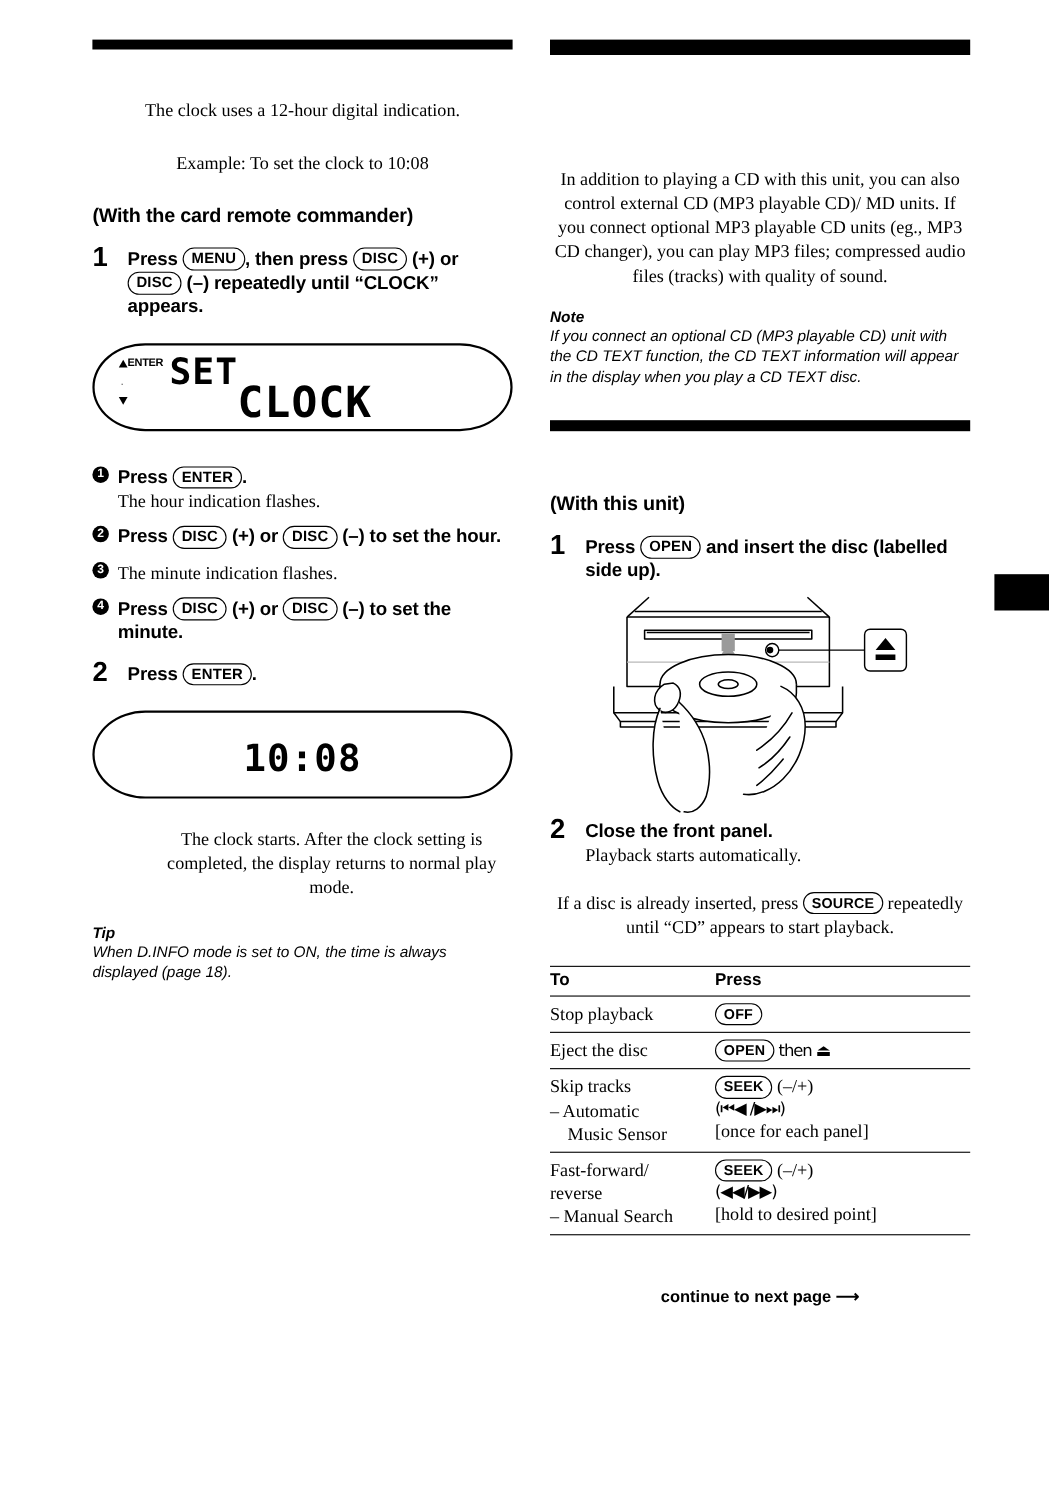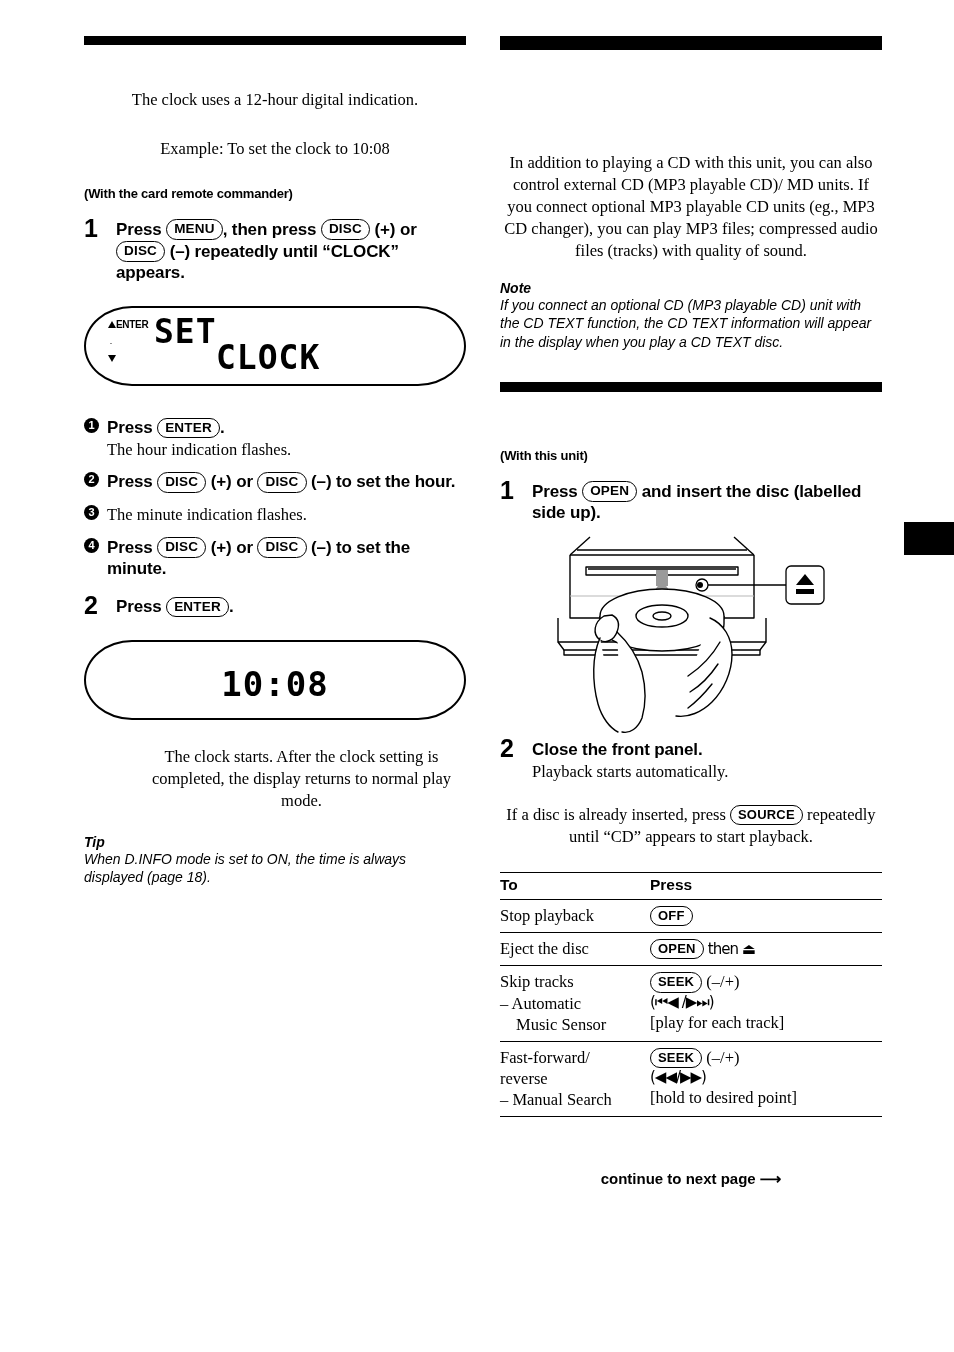--- a/index.html
+++ b/index.html
@@ -54,21 +54,21 @@
   .para {
     font-family: "Liberation Serif", serif;
     font-size: 16.5px;
     line-height: 1.33;
     margin: 4px;
     text-align: center;
   }
   .section-head {
     font-family: "Liberation Sans", sans-serif;
     font-weight: bold;
-    font-size: 13px;
+    font-size: 18px;
     letter-spacing: -0.2px;
   }
 
   
   .step {
     position: relative;
     padding-left: 32px;
   }
   .step-num {
     position: absolute;
@@ -187,21 +187,21 @@
     position: absolute;
     left: 68px;
     top: 4px;
     font-size: 33px;
     text-align: right;
   }
   .lcd-line2 {
     position: absolute;
     left: 130px;
     top: 30px;
-    font-size: 33px;
+    font-size: 39px;
   }
   .lcd-clock {
     position: absolute;
     left: 0; right: 0;
     top: 22px;
     text-align: center;
     font-size: 34px;
   }
 
   
@@ -526,21 +526,21 @@
             <span class="tline">Skip tracks</span>
             <span class="tline">– Automatic</span>
             <span class="indent1">Music Sensor</span>
           </td>
           <td>
             <span class="tline">
               <span class="pill pill-serif">SEEK</span>
               <span>(–/+)</span>
             </span>
             <span class="tline icon-glyph">(⏮◀ /▶⏭)</span>
-            <span class="tline">[play for each track]</span>
+            <span class="tline">[once for each panel]</span>
           </td>
         </tr>
         <tr>
           <td>
             <span class="tline">Fast-forward/</span>
             <span class="tline">reverse</span>
             <span class="tline">– Manual Search</span>
           </td>
           <td>
             <span class="tline">

